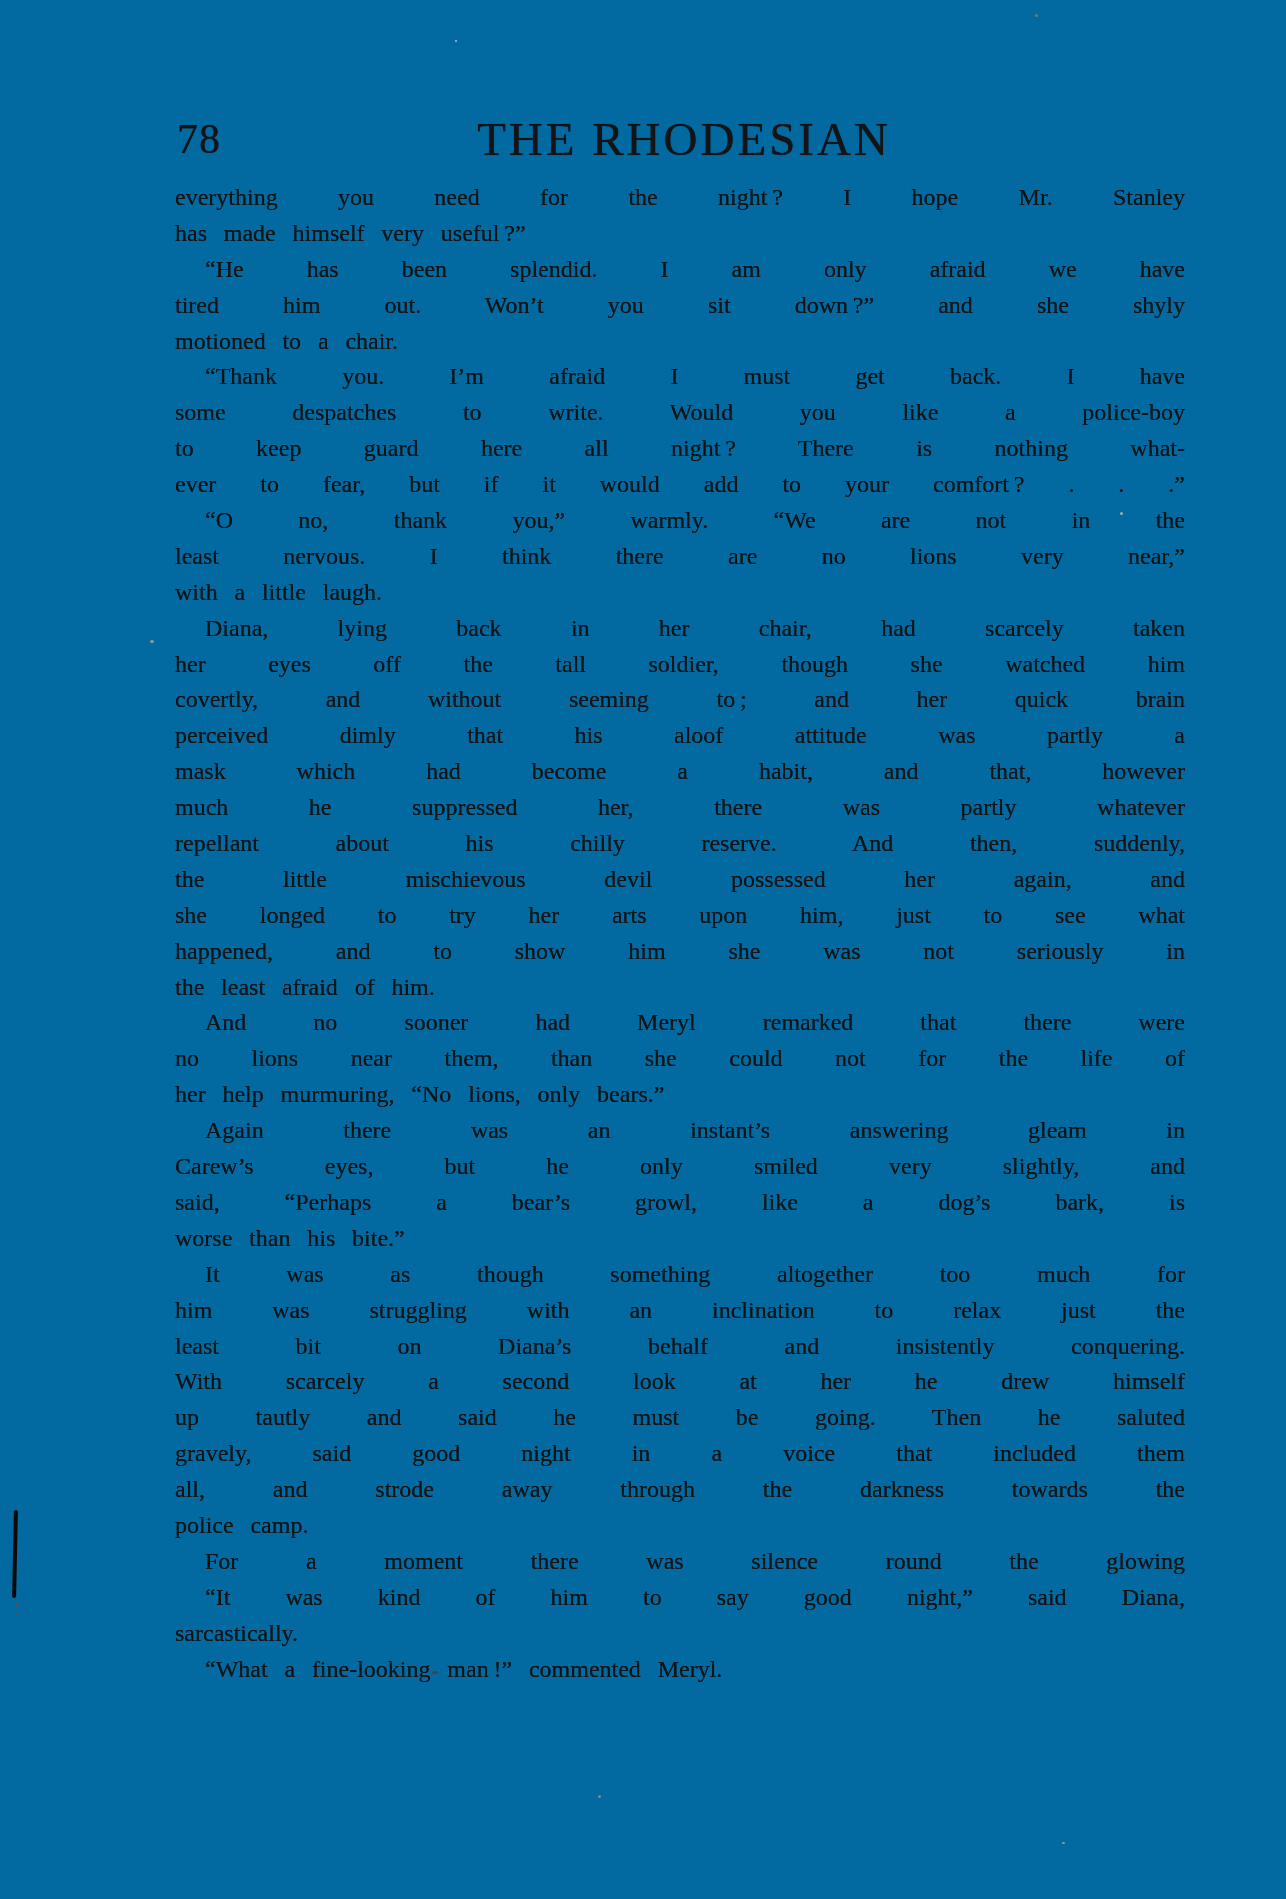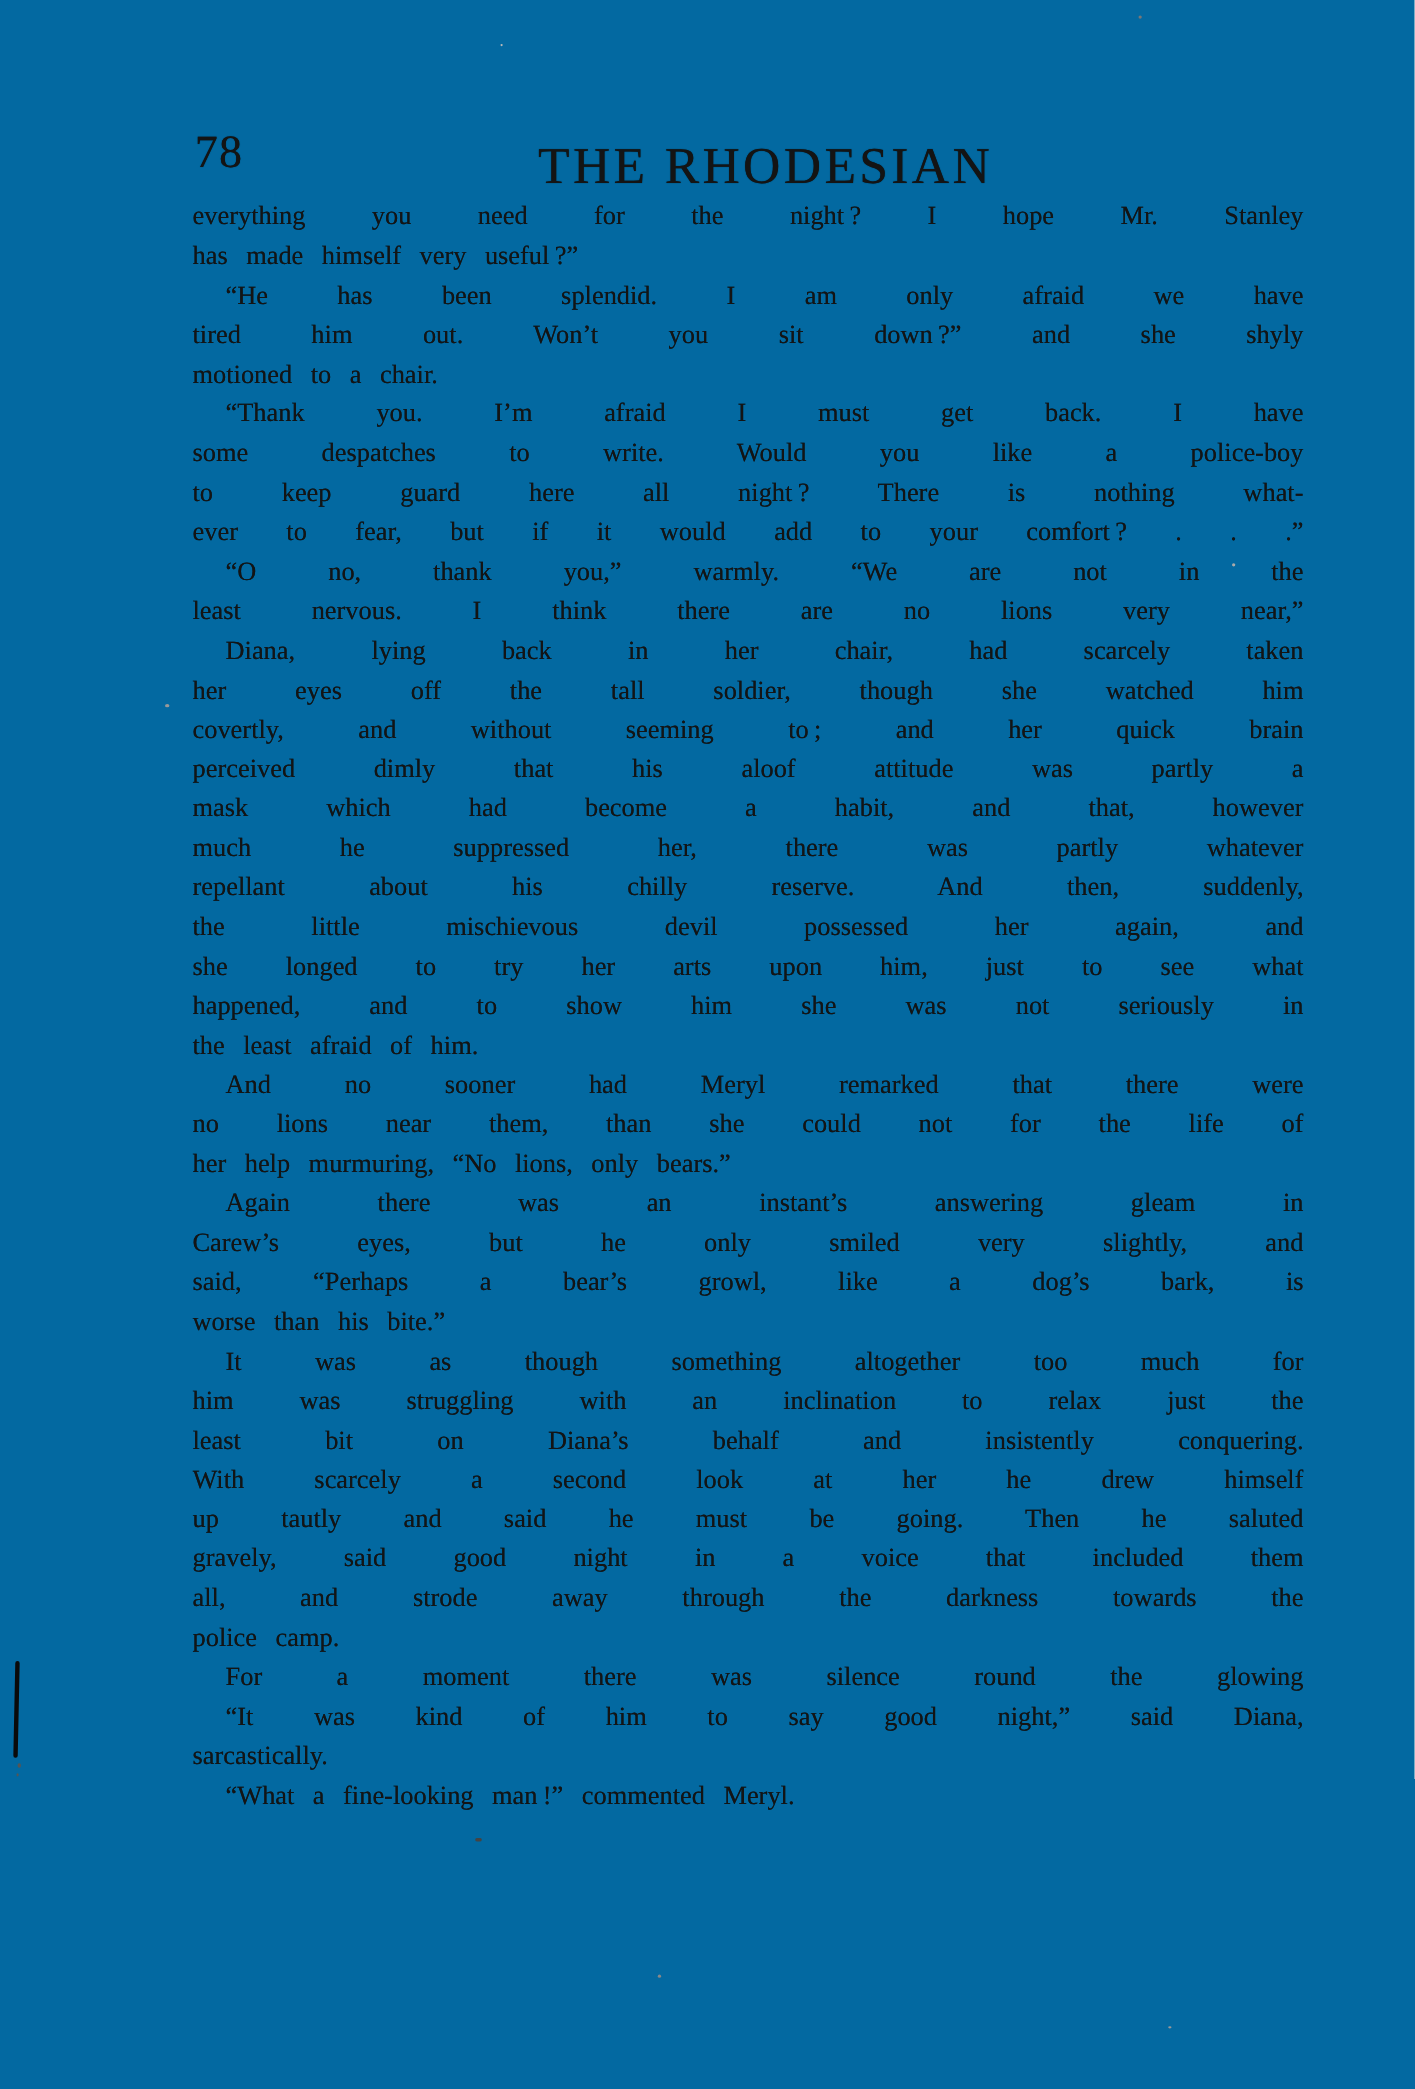--- a/index.html
+++ b/index.html
@@ -12,21 +12,21 @@
     color:#141414;
   }
   .pagehead{position:absolute;left:175px;top:0;width:1010px;height:170px;}
   .pagenum{
     position:absolute;left:2px;top:118px;
     font-size:42px;line-height:1;letter-spacing:1px;
     text-shadow:0 0 0.7px rgba(0,0,0,.75);
   }
   .title{
     position:absolute;left:0;top:112px;width:100%;
-    margin:16px;text-align:center;font-weight:normal;
+    margin:4px;text-align:center;font-weight:normal;
     font-size:47px;line-height:1;letter-spacing:3px;
     text-shadow:0 0 0.8px rgba(0,0,0,.8);
   }
   .textblock{
     position:absolute;left:175px;top:180px;width:1010px;
     font-size:24px;
     text-shadow:0 0 0.6px rgba(0,0,0,.65);
   }
   .line{
     height:35.9px;line-height:35.9px;overflow:hidden;
@@ -59,20 +59,21 @@
       <div class="line">has made himself very useful ?”</div>
       <div class="line just ind">“He has been splendid. I am only afraid we have</div>
       <div class="line just">tired him out. Won’t you sit down ?” and she shyly</div>
       <div class="line">motioned to a chair.</div>
       <div class="line just ind">“Thank you. I’m afraid I must get back. I have</div>
       <div class="line just">some despatches to write. Would you like a police-boy</div>
       <div class="line just">to keep guard here all night ? There is nothing what-</div>
       <div class="line just">ever to fear, but if it would add to your comfort ? . . .”</div>
       <div class="line just ind">“O no, thank you,” warmly. “We are not in the</div>
       <div class="line just">least nervous. I think there are no lions very near,”</div>
+      <div class="line">with a little laugh.</div>
       <div class="line just ind">Diana, lying back in her chair, had scarcely taken</div>
       <div class="line just">her eyes off the tall soldier, though she watched him</div>
       <div class="line just">covertly, and without seeming to ; and her quick brain</div>
       <div class="line just">perceived dimly that his aloof attitude was partly a</div>
       <div class="line just">mask which had become a habit, and that, however</div>
       <div class="line just">much he suppressed her, there was partly whatever</div>
       <div class="line just">repellant about his chilly reserve. And then, suddenly,</div>
       <div class="line just">the little mischievous devil possessed her again, and</div>
       <div class="line just">she longed to try her arts upon him, just to see what</div>
       <div class="line just">happened, and to show him she was not seriously in</div>

